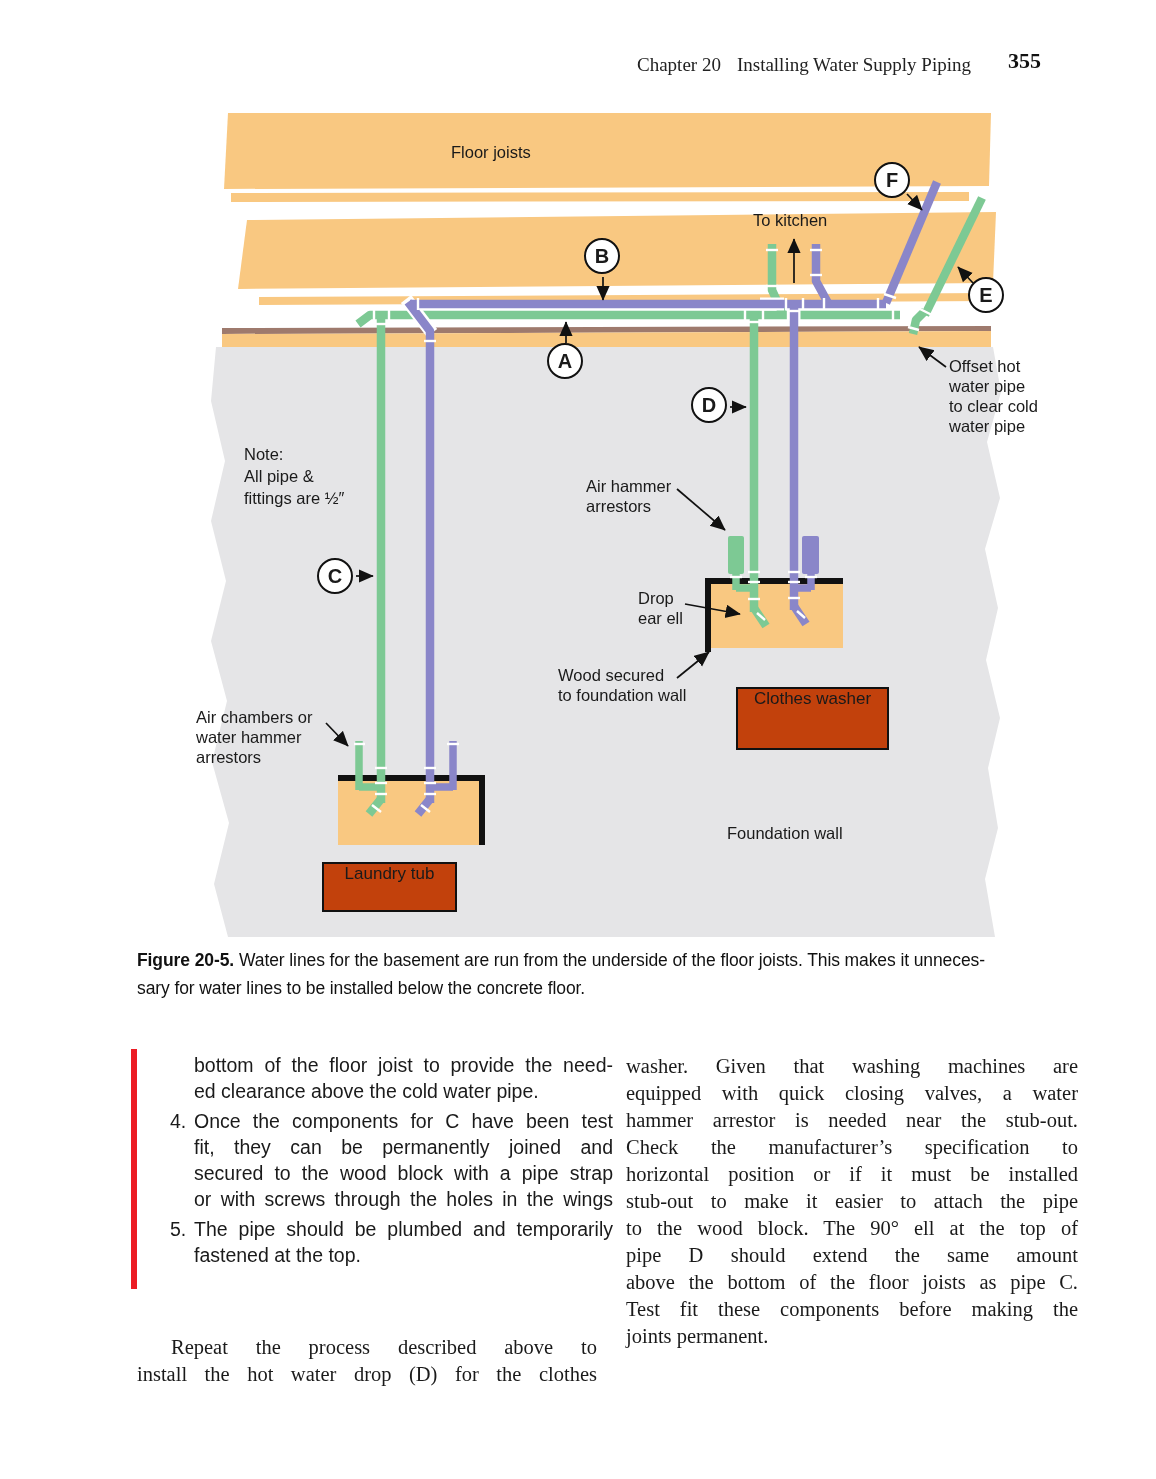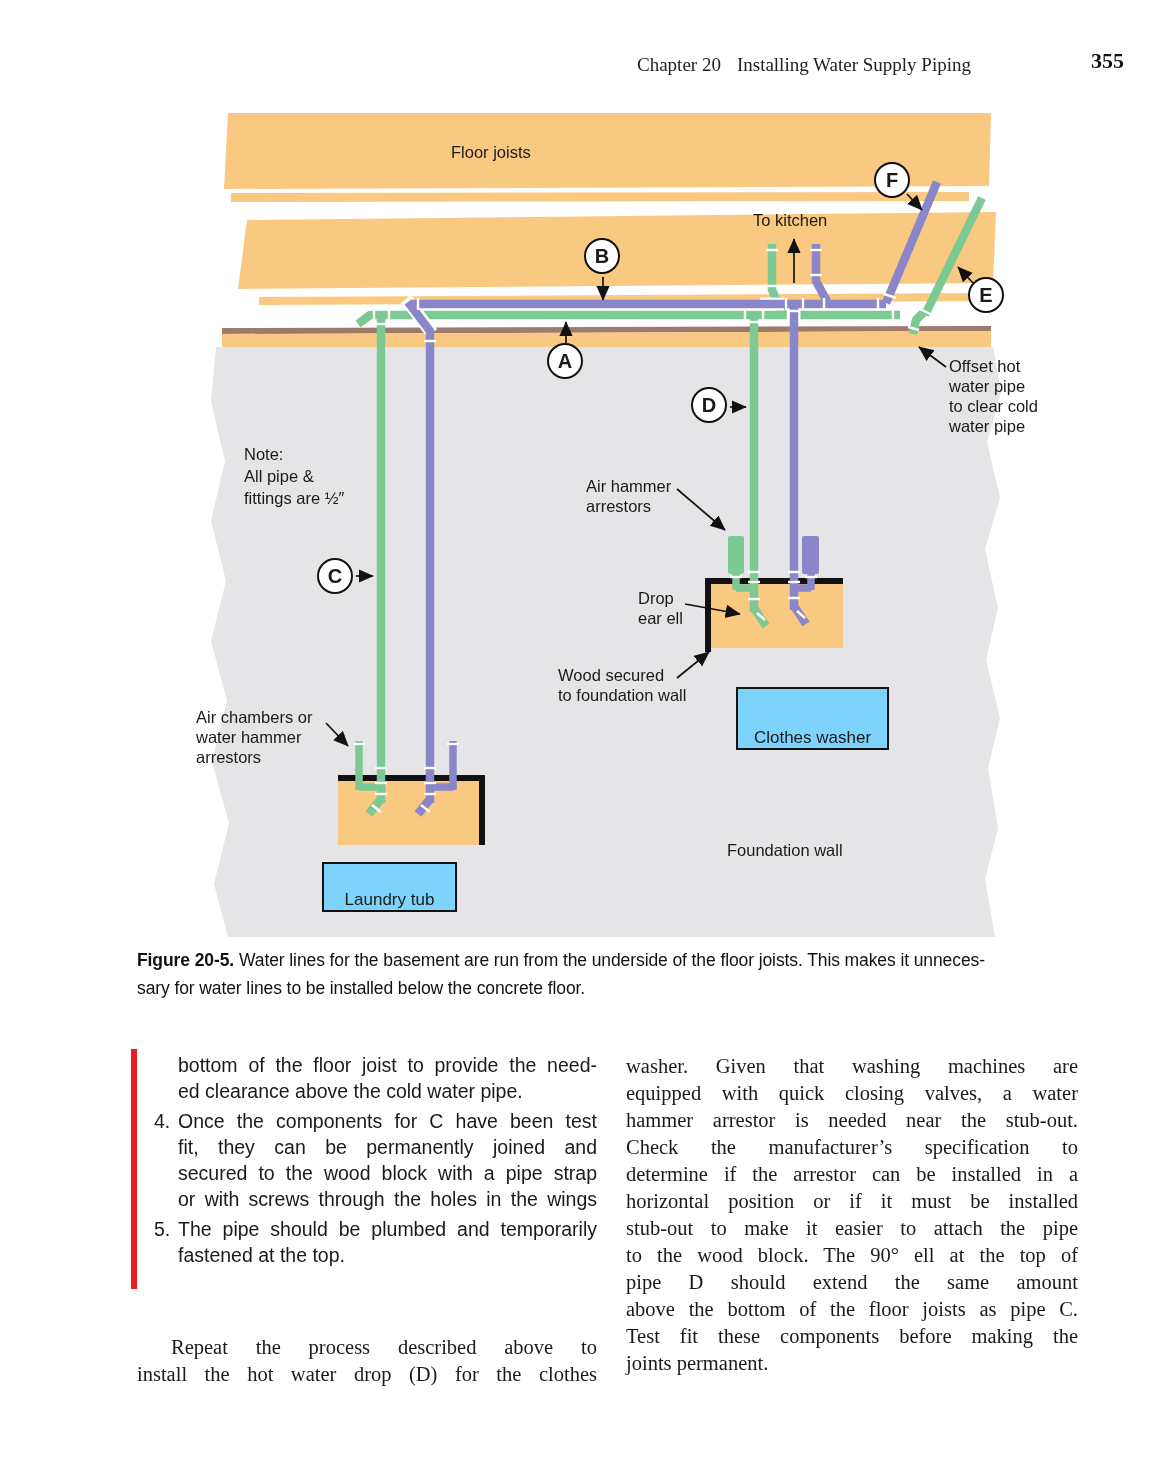--- a/index.html
+++ b/index.html
@@ -5,47 +5,47 @@
   html,body { margin:0; padding:0; }
   body { background:#ffffff; }
   #page {
     position:relative; width:1156px; height:1479px; background:#ffffff;
     font-family:"Liberation Sans", sans-serif; color:#1a1a1a; overflow:hidden;
   }
   
   .running-head { position:absolute; left:637px; top:54px;
     font:19px "Liberation Serif", serif; color:#222; }
   .running-head .chap { margin-right:16px; }
-  .folio { position:absolute; left:1091px; top:48px;
+  .folio { position:absolute; left:1008px; top:48px;
     font:bold 22px "Liberation Serif", serif; color:#111; }
 
   
   #fig { position:absolute; left:0; top:0; width:1080px; height:1479px; }
   .lbl { position:absolute; font:16.5px/20px "Liberation Sans", sans-serif;
     color:#1a1a1a; white-space:pre-line; }
   .note-lbl { line-height:22px; }
   .callout { position:absolute; width:32px; height:32px; border:2.6px solid #111;
     border-radius:50%; background:#fff; display:flex; align-items:center;
     justify-content:center; font:bold 20px "Liberation Sans", sans-serif; }
-  .fig-box { position:absolute; border:2.6px solid #111; background:#7dd3fc;
-    display:flex; align-items:flex-end; justify-content:center;
+  .fig-box { position:absolute; border:2.6px solid #111; background:#c2410c;
+    display:flex; align-items:flex-start; justify-content:center;
     font:17px "Liberation Sans", sans-serif; }
 
   
   .caption-line { position:absolute; left:137px; white-space:nowrap;
     font:17.5px "Liberation Sans", sans-serif; letter-spacing:-0.1px; color:#111; }
   .caption-line b { margin-right:5px; }
 
   
   .redbar { position:absolute; left:131px; top:1049px; width:6px; height:240px;
     background:#EC1C24; }
   .col { position:absolute; }
   .tl { white-space:nowrap; }
   .js { text-align:justify; text-align-last:justify; }
-  .sans-list { font:19.5px/26px "Liberation Sans", sans-serif; }
+  .sans-list { font:19.5px/26px "Liberation Sans", sans-serif;margin-left:16px; }
   .serif-par { font:20.5px/27px "Liberation Serif", serif; }
   .li { position:relative; padding-left:41px; margin-top:4px; }
   .li .num { position:absolute; left:17px; top:0; }
   .cont { padding-left:41px; }
   .ind { padding-left:34px; }
 </style>
 </head>
 <body>
 
 <div id="page">
@@ -198,21 +198,21 @@
 fittings are ½″</div>
     <div class="lbl" style="left:586px; top:476px;">Air hammer
 arrestors</div>
     <div class="lbl" style="left:638px; top:588px;">Drop
 ear ell</div>
     <div class="lbl" style="left:558px; top:665px;">Wood secured
 to foundation  wall</div>
     <div class="lbl" style="left:196px; top:707px;">Air chambers or
 water hammer
 arrestors</div>
-    <div class="lbl" style="left:727px; top:840px;">Foundation wall</div>
+    <div class="lbl" style="left:727px; top:823px;">Foundation wall</div>
 
     
     <div class="fig-box" style="left:736px; top:687px; width:149px; height:59px;">
       <span>Clothes washer</span>
     </div>
     <div class="fig-box" style="left:322px; top:862px; width:131px; height:46px;">
       <span>Laundry tub</span>
     </div>
 
     
@@ -251,21 +251,20 @@
   <div class="col serif-par" style="left:137px; top:1334px; width:460px;">
     <div class="tl js ind">Repeat the process described above to</div>
     <div class="tl js">install the hot water drop (D) for the clothes</div>
   </div>
 
   <div class="col serif-par" style="left:626px; top:1053px; width:452px;">
     <div class="tl js">washer. Given that washing machines are</div>
     <div class="tl js">equipped with quick closing valves, a water</div>
     <div class="tl js">hammer arrestor is needed near the stub-out.</div>
     <div class="tl js">Check the manufacturer’s specification to</div>
-    <div class="tl js">determine if the arrestor can be installed in a</div>
     <div class="tl js">horizontal position or if it must be installed</div>
     <div class="tl js">stub-out to make it easier to attach the pipe</div>
     <div class="tl js">to the wood block. The 90° ell at the top of</div>
     <div class="tl js">pipe D should extend the same amount</div>
     <div class="tl js">above the bottom of the floor joists as pipe C.</div>
     <div class="tl js">Test fit these components before making the</div>
     <div class="tl">joints permanent.</div>
   </div>
 
 </div>

